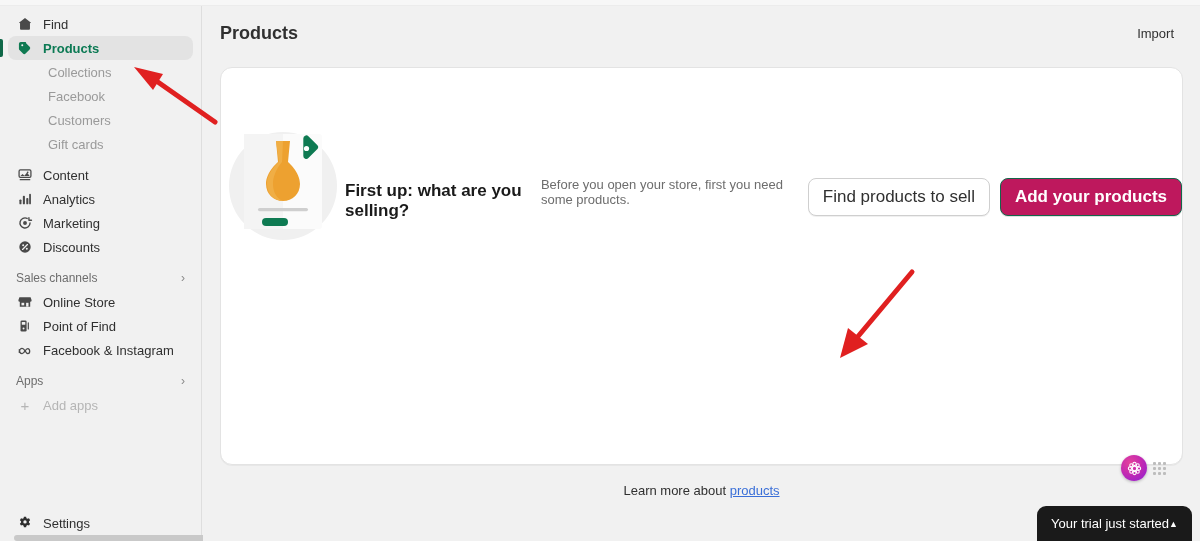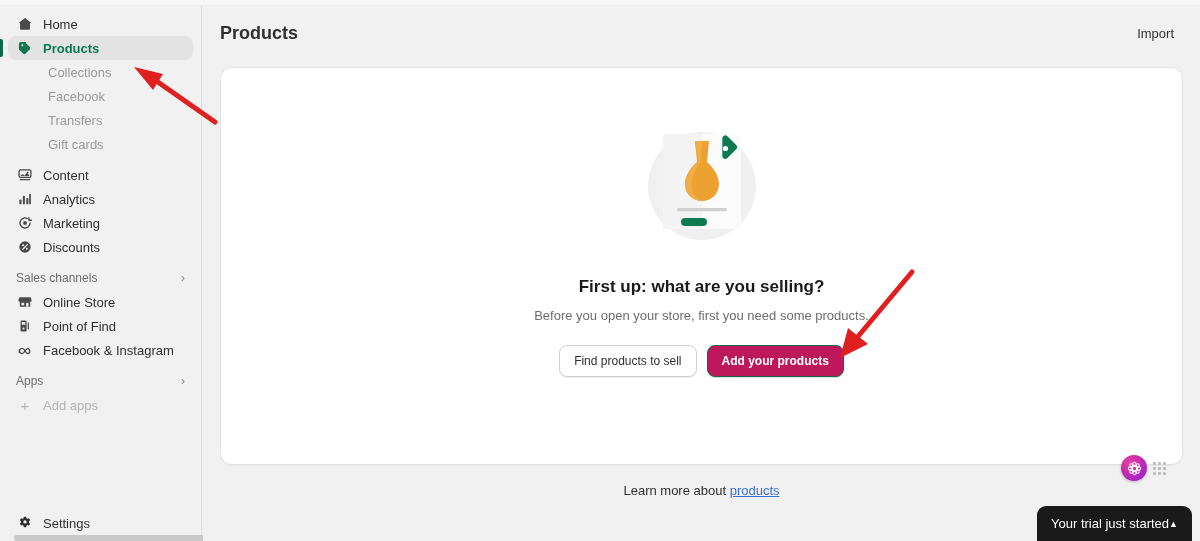--- a/index.html
+++ b/index.html
@@ -122,34 +122,34 @@
     background: #ffffff;
     border: 1px solid #e3e3e3;
     border-radius: 12px;
     height: 398px;
     position: relative;
     box-shadow: 0 1px 0 rgba(0,0,0,0.04);
   }
   .empty {
     position: absolute;
     left: 0; right: 0; top: 56px;
-    display: flex; flex-direction: column; align-items: center;
+    display: flex; flex-direction: row; align-items: center;
   }
   .illus { width: 124px; height: 124px; position: relative; }
   .empty-title {
     margin-top: 29px;
     font-size: 17px; font-weight: 700; color: #1a1a1a;
   }
   .empty-sub {
     margin-top: 11px;
     font-size: 13px; color: #6d6d6d;
   }
   .btn-row { margin-top: 22px; display: flex; gap: 10px; }
   .btn {
-    font-size: 12px;
+    font-size: 17px;
     border-radius: 8px;
     padding: 8px 14px;
     cursor: pointer;
     white-space: nowrap;
   }
   .btn-default {
     background: #fff; color: #303030;
     border: 1px solid #cfcfcf;
     box-shadow: 0 1px 0 rgba(0,0,0,0.06);
   }
@@ -208,21 +208,21 @@
   <div class="top-strip"></div>
 
   <nav class="sidebar">
 
     <div class="nav-item">
       <span class="nav-icon">
         <svg width="16" height="16" viewBox="0 0 20 20">
             <path fill="#4a4a4a" d="M10 2.5 2.8 8.1c-.3.2-.3.6 0 .8.2.2.5.2.7 0l.3-.2v7.1c0 .8.7 1.5 1.5 1.5h9.4c.8 0 1.5-.7 1.5-1.5V8.7l.3.2c.2.2.5.2.7 0 .3-.2.3-.6 0-.8L10 2.5z"></path>
           </svg>
       </span>
-      <span class="label">Home</span>
+      <span class="label">Find</span>
     </div>
 
 
     <div class="nav-item selected">
       <span class="sel-bar"></span>
       <span class="nav-icon">
         <svg width="16" height="16" viewBox="0 0 20 20">
             <path fill="#0f7a52" d="M10.9 2.4H4.7A2.3 2.3 0 0 0 2.4 4.7v6.2c0 .6.24 1.2.67 1.63l4.38 4.38a2.3 2.3 0 0 0 3.26 0l5.08-5.08a2.3 2.3 0 0 0 0-3.26L11.4 4.2a2.3 2.3 0 0 0-.5-1.8z"></path>
             <circle cx="6.6" cy="6.6" r="1.25" fill="#f1f1f1"></circle>
           </svg>
@@ -230,21 +230,21 @@
       <span class="label">Products</span>
     </div>
 
     <div class="nav-item child">
       <span class="label">Collections</span>
     </div>
     <div class="nav-item child">
       <span class="label">Facebook</span>
     </div>
     <div class="nav-item child">
-      <span class="label">Transfers</span>
+      <span class="label">Customers</span>
     </div>
     <div class="nav-item child">
       <span class="label">Gift cards</span>
     </div>
 
     <div class="nav-gap"></div>
 
 
     <div class="nav-item">
       <span class="nav-icon">

